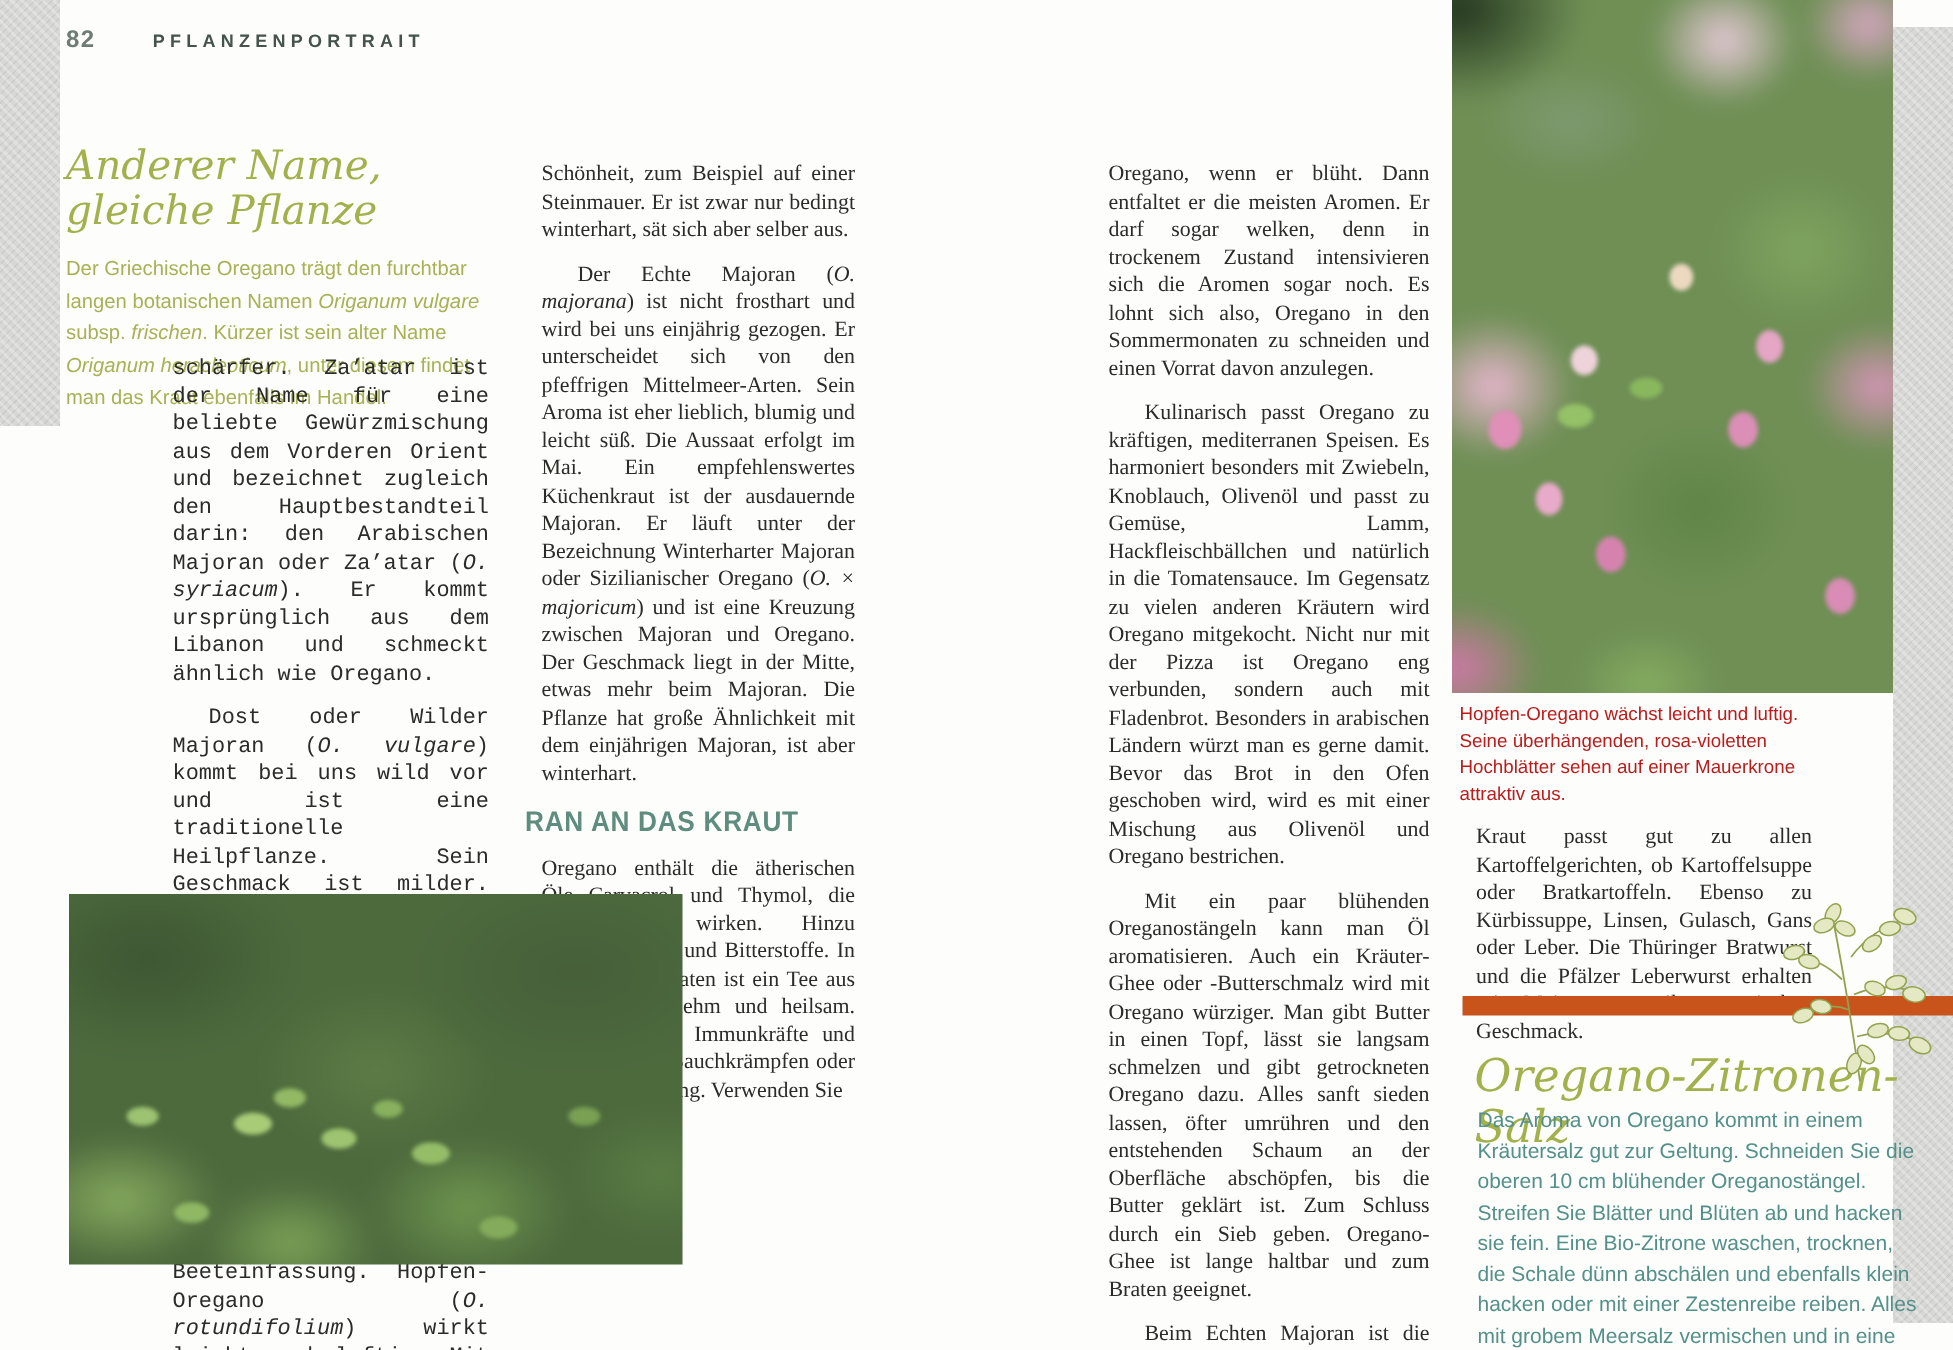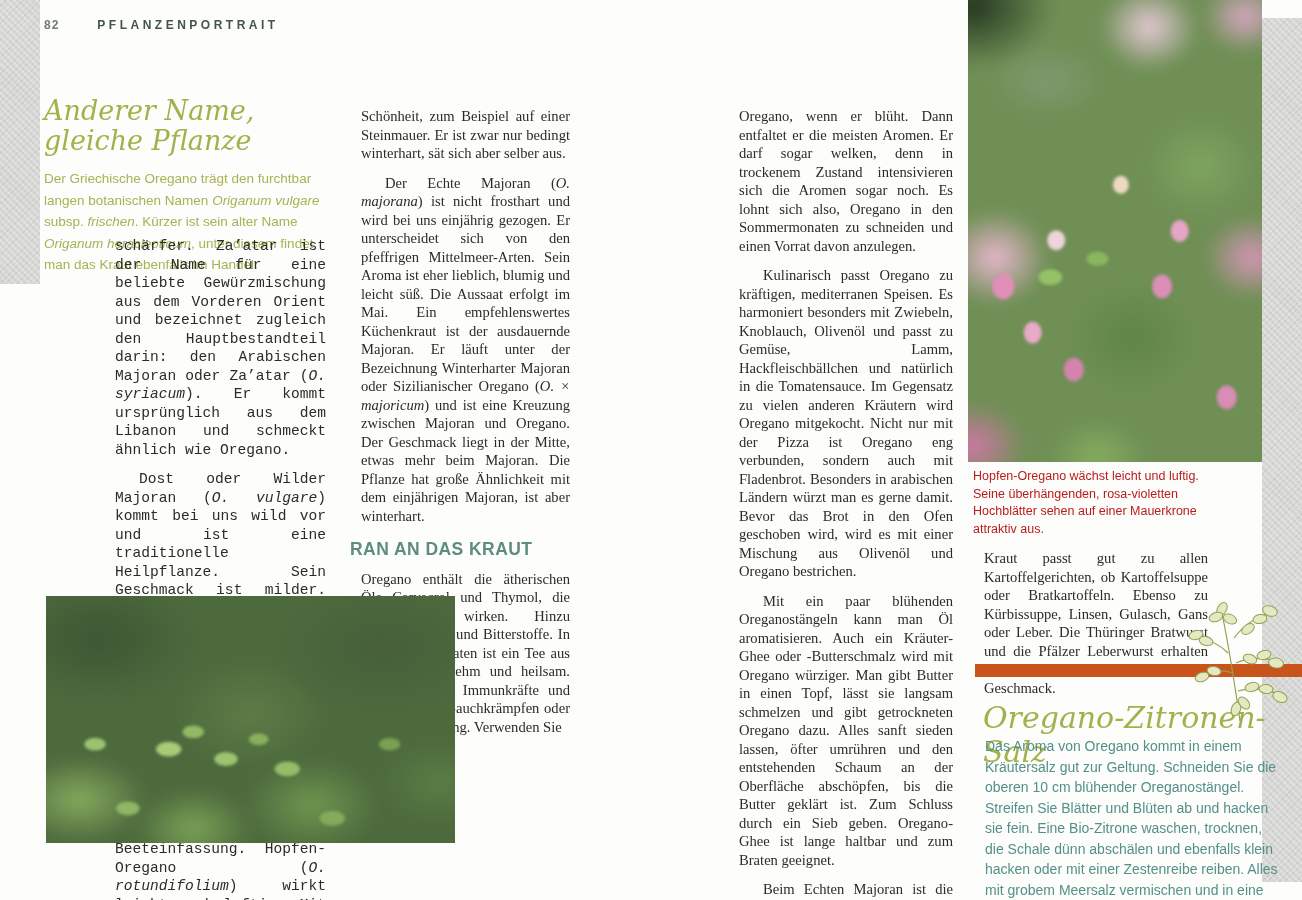--- a/index.html
+++ b/index.html
@@ -10,21 +10,21 @@
   
   .gray-strip{position:absolute;background:#d7d7d5;
     background-image:repeating-linear-gradient(45deg,rgba(255,255,255,.25) 0 2px,rgba(0,0,0,0) 2px 5px),
                      repeating-linear-gradient(-45deg,rgba(120,120,118,.12) 0 1px,rgba(0,0,0,0) 1px 4px);}
   .gray-left{left:0;top:595;width:40px;height:284px;}
   .gray-right{right:0;top:18px;width:40px;height:864px;}
 
   
   .runhead{position:absolute;left:44px;top:18px;display:flex;align-items:baseline;gap:38px;
            font-family:"Liberation Sans",sans-serif;}
-  .pagenum{font-size:12px;font-weight:700;color:#6d7d76;letter-spacing:1px;}
+  .pagenum{font-size:16px;font-weight:700;color:#6d7d76;letter-spacing:1px;}
   .section{font-size:12px;font-weight:700;color:#44544d;letter-spacing:3.5px;}
 
   
   .script{font-family:"DejaVu Serif",serif;font-style:italic;font-weight:400;color:#a3b14c;}
 
   
   .infobox{position:absolute;left:44px;top:96px;width:288px;}
   .infobox h2{margin:0 0 12px 0;font-size:27px;line-height:30px;}
   .infobox p{margin:0;font-family:"Liberation Sans",sans-serif;font-size:13.5px;line-height:21.5px;
              color:#a9b156;}

